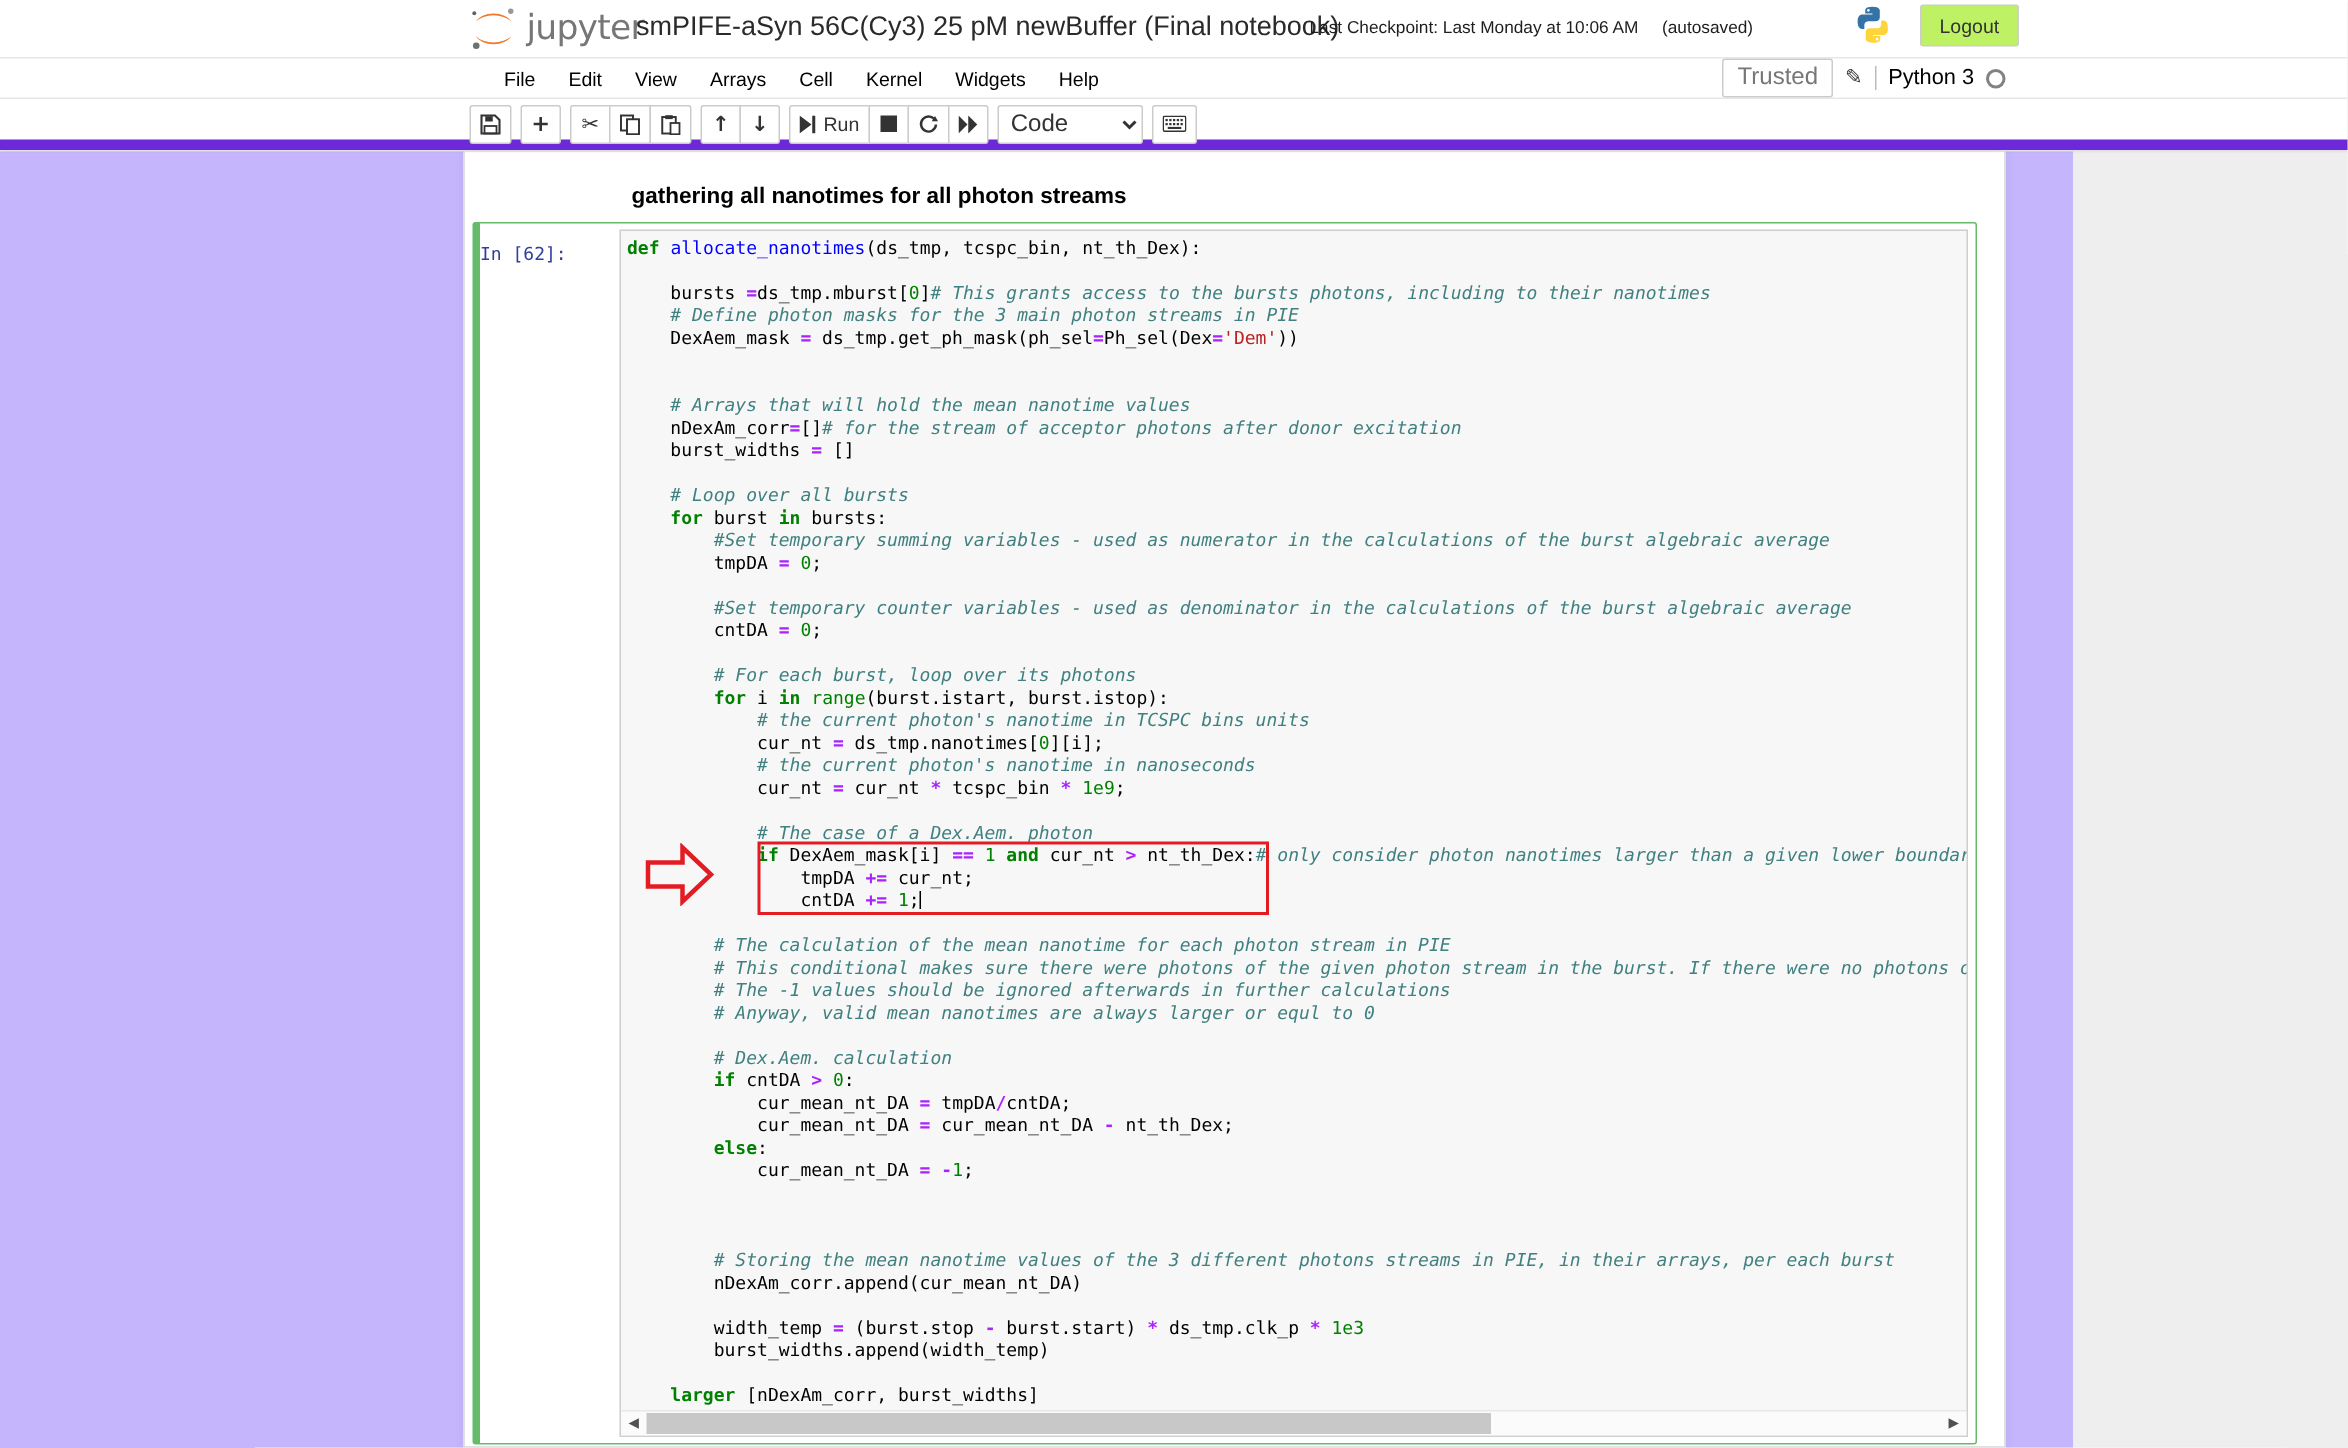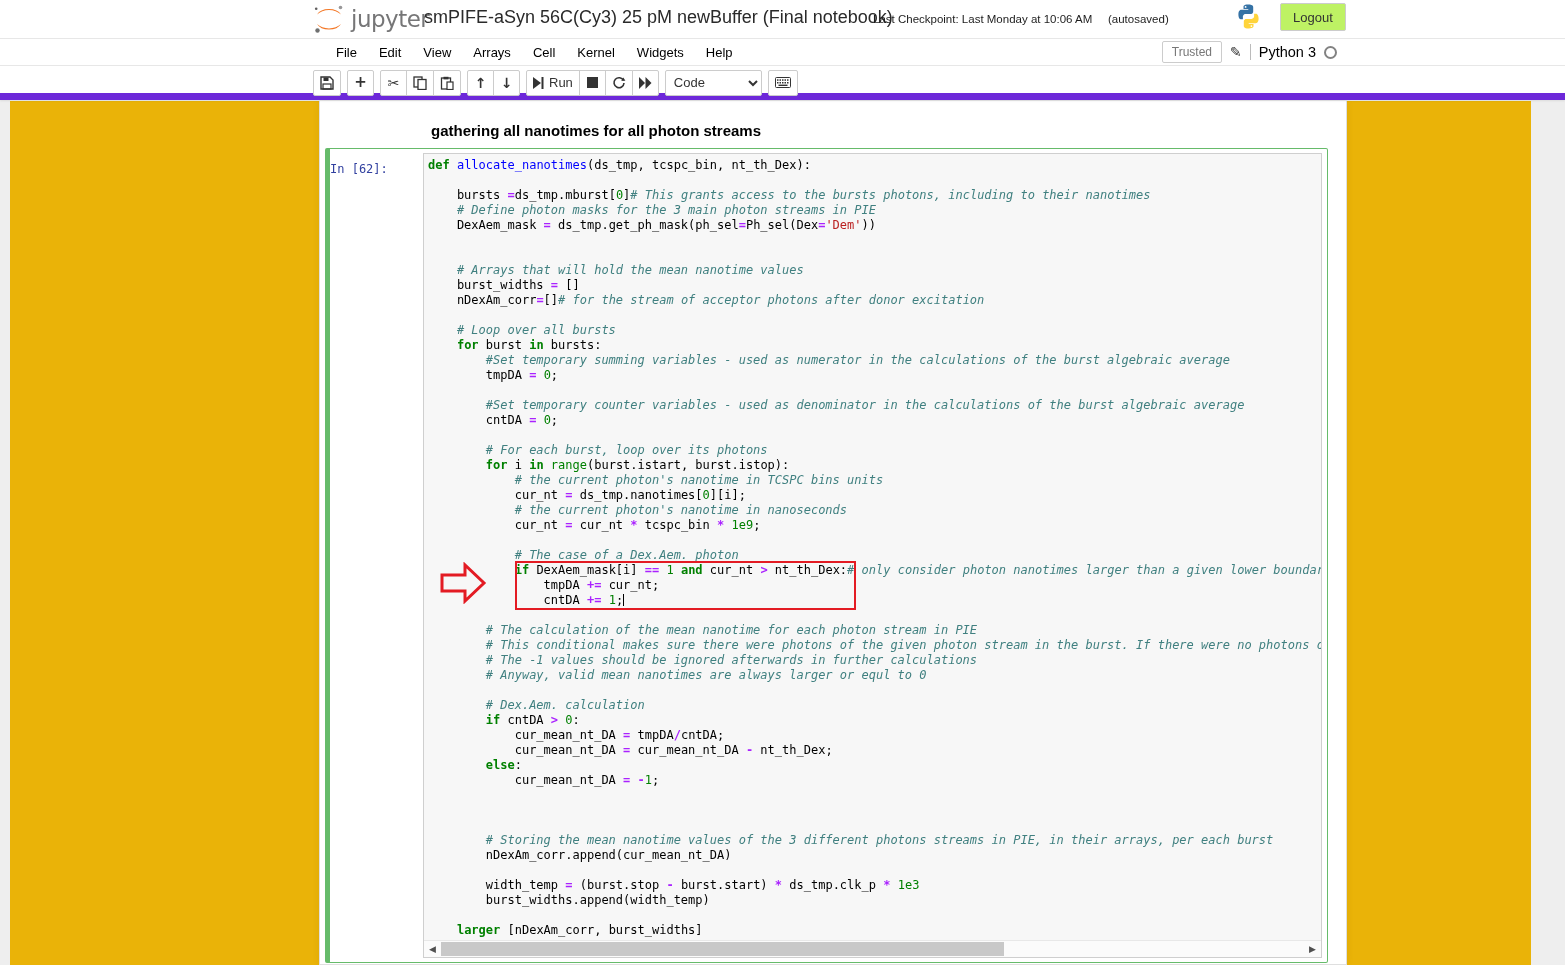--- a/index.html
+++ b/index.html
@@ -18,42 +18,42 @@
   .checkpoint { position:absolute; left:873px; top:13px; font-size:11.5px; color:#1d1d1d; }
   .autosaved { position:absolute; left:1108px; top:13px; font-size:11.5px; color:#1d1d1d; }
   .py-logo { position:absolute; left:1235px; top:3px; }
   .logout-btn { position:absolute; left:1280px; top:3px; height:28px; padding:0 12px; background:#bef264;
                 border:1px solid #ccc; border-radius:2px; font-size:13px; color:#333; cursor:pointer; }
 
   .menu-row { position:relative; height:28px; border-top:1px solid #e7e7e7; border-bottom:1px solid #e7e7e7;
               display:flex; align-items:center; padding-left:325px; }
   .menu-item { font-size:13px; color:#000; padding:5px 11px; cursor:pointer; }
   .menu-right { position:absolute; right:228px; top:0; height:100%; display:flex; align-items:center; gap:8px; }
-  .trusted-btn { border:1px solid #ccc; border-radius:2px; color:#777; font-size:12px; padding:3px 9px;
+  .trusted-btn { border:1px solid #ccc; border-radius:2px; color:#777; font-size:16px; padding:3px 9px;
                  background:#fff; }
   .pencil-ico { font-size:14px; color:#333; }
   .menu-divider { width:1px; height:16px; background:#bbb; }
   .kernel-name { font-size:14.5px; color:#000; }
   .kernel-ind { width:13px; height:13px; border:2px solid #828282; border-radius:50%; }
 
   .toolbar-row { position:relative; height:33px; display:flex; align-items:center; padding-left:313px; gap:6px; }
   .btn-group { display:flex; }
   .tb-btn { min-width:27px; height:26px; background:#fff; border:1px solid #ccc; display:flex;
             align-items:center; justify-content:center; cursor:pointer; margin-left:-1px;
             font-size:13px; color:#333; padding:0 6px; }
   .btn-group .tb-btn:first-child { margin-left:0; border-radius:2px 0 0 2px; }
   .btn-group .tb-btn:last-child { border-radius:0 2px 2px 0; }
   .btn-group .tb-btn:only-child { border-radius:2px; }
   .run-label { margin-left:5px; font-size:13px; }
-  .cell-type-select { height:26px; width:97px; font-size:13px; color:#333; border:1px solid #ccc;
+  .cell-type-select { height:26px; width:97px; font-size:16px; color:#333; border:1px solid #ccc;
                       border-radius:2px; background:#fff; padding:0 4px; }
   .glyph { font-family:"DejaVu Sans", sans-serif; font-size:14px; line-height:1; }
 
   
-  #site { position:absolute; top:101px; left:0; width:1521px; height:864px; background:#eab308;margin-left:10px; }
+  #site { position:absolute; top:101px; left:0; width:1382px; height:864px; background:#c4b5fd; }
   #notebook-container { position:absolute; left:309px; top:0; width:1028px; height:864px; background:#fff;
                         border:1px solid #dfdfdf; border-top:none; box-shadow:0 0 8px rgba(0,0,0,.06); }
 
   .md-heading { position:absolute; left:111px; top:21px; font-size:15px; font-weight:bold; color:#000;
                 cursor:pointer; }
 
   .code-cell { position:absolute; left:5px; top:47px; width:1003px; height:815px;
                border:1px solid #66bb6a; border-left:5px solid #66bb6a; background:#fff;
                display:flex; border-radius:2px; }
   .prompt-col { width:93px; flex:none; text-align:left; padding:13px 8px 0 0;
@@ -244,22 +244,22 @@
       <div class="code-box">
         <div class="code-lines" id="code-lines">
             <div class="cm-line"><span class="tk-kw">def</span><span> </span><span class="tk-fn">allocate_nanotimes</span><span>(ds_tmp, tcspc_bin, nt_th_Dex):</span></div>
             <div class="cm-line">&nbsp;</div>
             <div class="cm-line"><span>    bursts </span><span class="tk-op">=</span><span>ds_tmp.mburst[</span><span class="tk-nm">0</span><span>]</span><span class="tk-cm"># This grants access to the bursts photons, including to their nanotimes</span></div>
             <div class="cm-line"><span class="tk-cm">    # Define photon masks for the 3 main photon streams in PIE</span></div>
             <div class="cm-line"><span>    DexAem_mask </span><span class="tk-op">=</span><span> ds_tmp.get_ph_mask(ph_sel</span><span class="tk-op">=</span><span>Ph_sel(Dex</span><span class="tk-op">=</span><span class="tk-st">'Dem'</span><span>))</span></div>
             <div class="cm-line">&nbsp;</div>
             <div class="cm-line">&nbsp;</div>
             <div class="cm-line"><span class="tk-cm">    # Arrays that will hold the mean nanotime values</span></div>
+            <div class="cm-line"><span>    nDexAm_corr</span><span class="tk-op">=</span><span>[]</span><span class="tk-cm"># for the stream of acceptor photons after donor excitation</span></div>
             <div class="cm-line"><span>    burst_widths </span><span class="tk-op">=</span><span> []</span></div>
-            <div class="cm-line"><span>    nDexAm_corr</span><span class="tk-op">=</span><span>[]</span><span class="tk-cm"># for the stream of acceptor photons after donor excitation</span></div>
             <div class="cm-line">&nbsp;</div>
             <div class="cm-line"><span class="tk-cm">    # Loop over all bursts</span></div>
             <div class="cm-line"><span>    </span><span class="tk-kw">for</span><span> burst </span><span class="tk-kw">in</span><span> bursts:</span></div>
             <div class="cm-line"><span class="tk-cm">        #Set temporary summing variables - used as numerator in the calculations of the burst algebraic average</span></div>
             <div class="cm-line"><span>        tmpDA </span><span class="tk-op">=</span><span> </span><span class="tk-nm">0</span><span>;</span></div>
             <div class="cm-line">&nbsp;</div>
             <div class="cm-line"><span class="tk-cm">        #Set temporary counter variables - used as denominator in the calculations of the burst algebraic average</span></div>
             <div class="cm-line"><span>        cntDA </span><span class="tk-op">=</span><span> </span><span class="tk-nm">0</span><span>;</span></div>
             <div class="cm-line">&nbsp;</div>
             <div class="cm-line"><span class="tk-cm">        # For each burst, loop over its photons</span></div>

